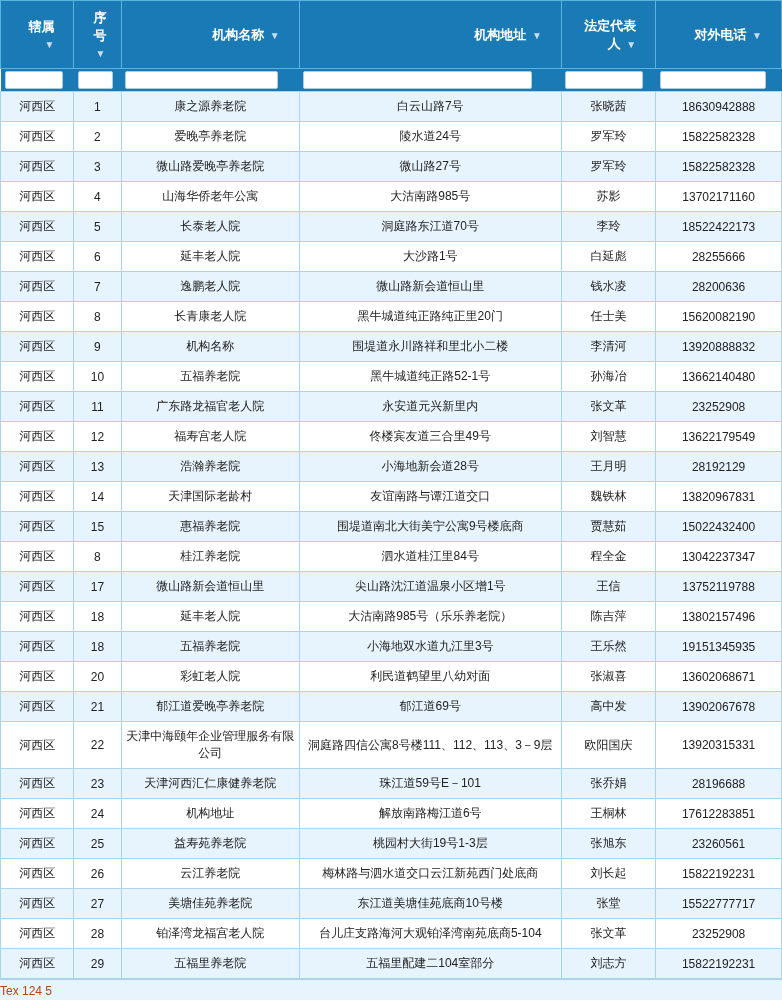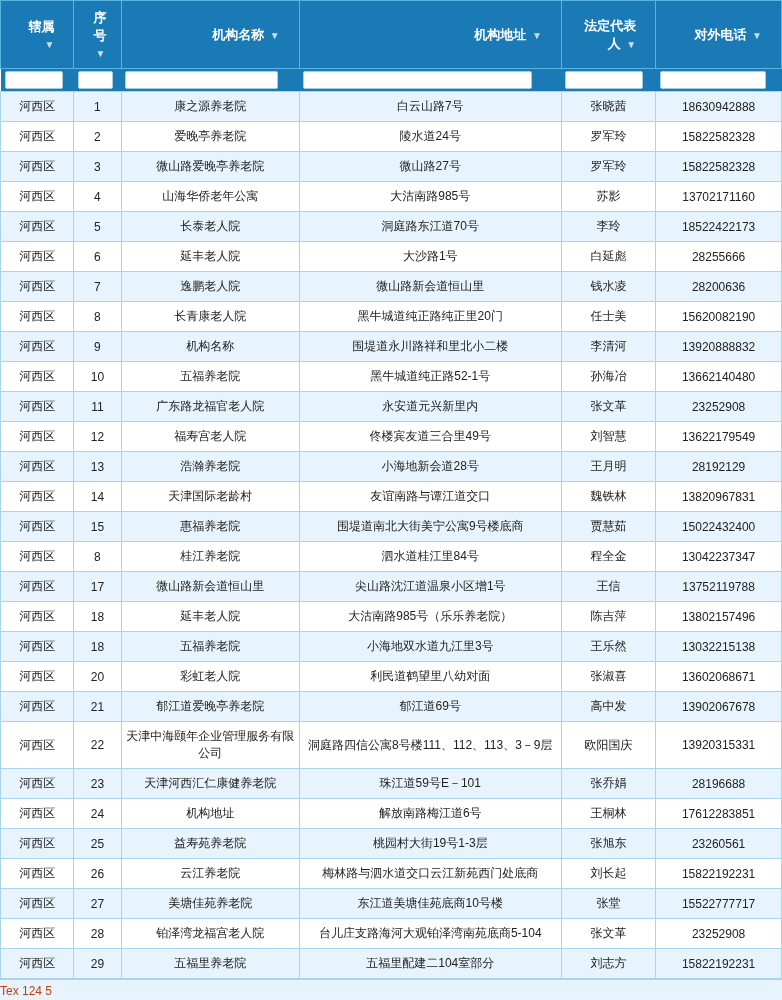--- a/index.html
+++ b/index.html
@@ -287,21 +287,21 @@
           <td class="col-addr">大沽南路985号（乐乐养老院）</td>
           <td class="col-rep">陈吉萍</td>
           <td class="col-phone">13802157496</td>
         </tr>
         <tr>
           <td class="col-region">河西区</td>
           <td class="col-seq">18</td>
           <td class="col-name">五福养老院</td>
           <td class="col-addr">小海地双水道九江里3号</td>
           <td class="col-rep">王乐然</td>
-          <td class="col-phone">13032215138</td>
+          <td class="col-phone">19151345935</td>
         </tr>
         <tr>
           <td class="col-region">河西区</td>
           <td class="col-seq">20</td>
           <td class="col-name">彩虹老人院</td>
           <td class="col-addr">利民道鹤望里八幼对面</td>
           <td class="col-rep">张淑喜</td>
           <td class="col-phone">13602068671</td>
         </tr>
         <tr>

